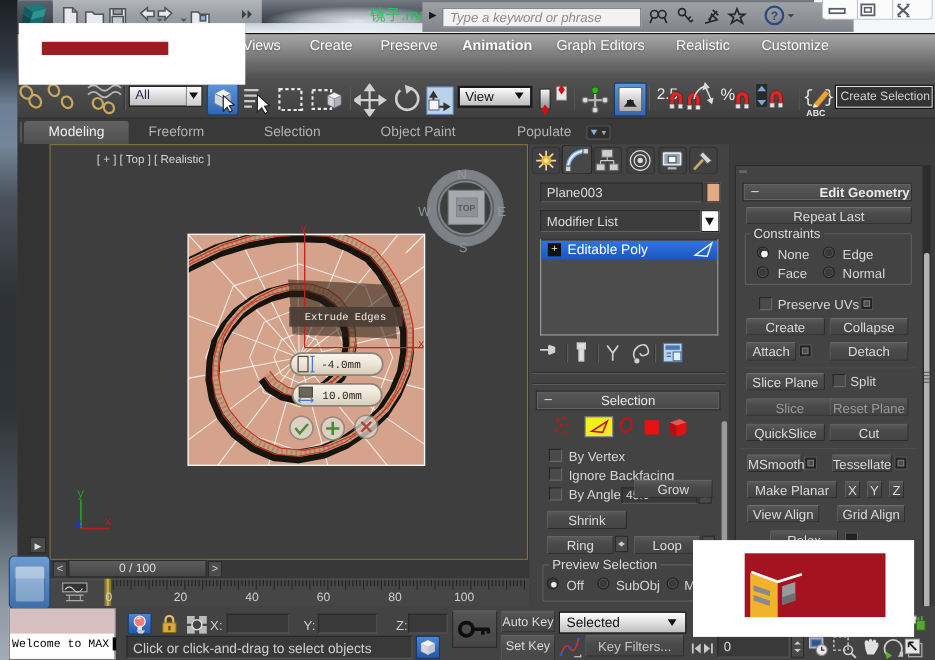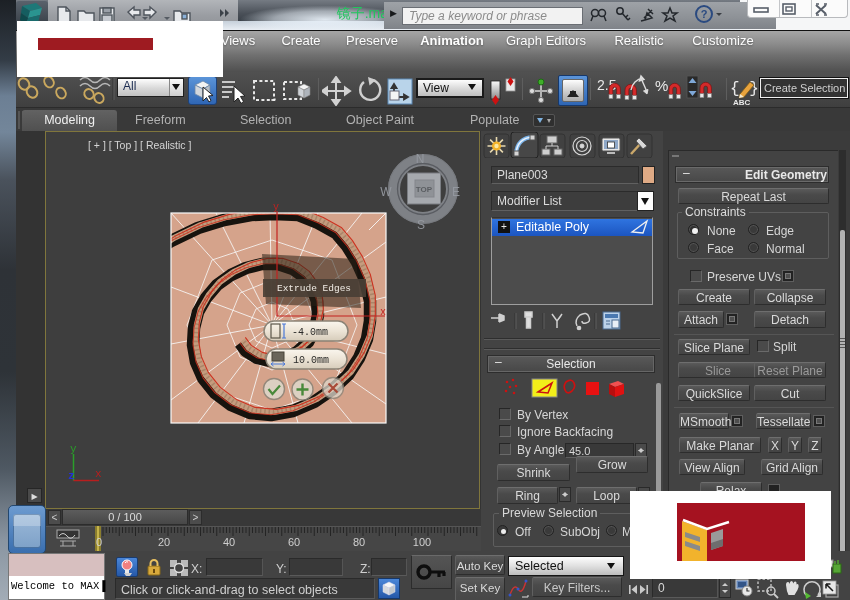--- a/index.html
+++ b/index.html
@@ -487,21 +487,21 @@
 <div class="abs chk" style="left:499px;top:408px;"></div>
 <div class="abs txt" style="left:517px;top:408px;font-size:12px;">By Vertex</div>
 <div class="abs chk" style="left:499px;top:425px;"></div>
 <div class="abs txt" style="left:517px;top:425px;font-size:12px;">Ignore Backfacing</div>
 <div class="abs chk" style="left:499px;top:443px;"></div>
 <div class="abs txt" style="left:517px;top:443px;font-size:12px;">By Angle:</div>
 <div class="abs" style="left:565px;top:443px;width:69px;height:15px;background:#393939;border:1px solid #282828;border-bottom-color:#5f5f5f;color:#d8d8d8;font-size:11px;padding:1px 0 0 3px;">45.0</div>
 <div class="abs spin" style="left:635px;top:443px;"></div>
 
 <div class="abs pbtn" style="left:497px;top:464px;width:73px;height:17px;">Shrink</div>
-<div class="abs pbtn" style="left:576px;top:456px;width:72px;height:17px;">Grow</div>
+<div class="abs pbtn" style="left:576px;top:436px;width:72px;height:17px;">Grow</div>
 <div class="abs pbtn" style="left:497px;top:487px;width:61px;height:17px;">Ring</div>
 <div class="abs spin" style="left:559px;top:487px;"></div>
 <div class="abs pbtn" style="left:576px;top:487px;width:61px;height:17px;">Loop</div>
 <div class="abs spin" style="left:638px;top:487px;"></div>
 
 <div class="abs" style="left:493px;top:513px;width:161px;height:34px;border:1px solid #5e5e5e;border-radius:2px;"></div>
 <div class="abs" style="left:499px;top:506px;background:#434343;padding:0 3px;color:#d8d8d8;font-size:12px;">Preview Selection</div>
 <div class="abs radio" style="left:497px;top:525px;box-shadow:inset 0 0 0 2px #3a3a3a;background:#3a3a3a;"></div>
 <div class="abs" style="left:500.5px;top:528.5px;width:5px;height:5px;border-radius:50%;background:#ececec;"></div>
 <div class="abs txt" style="left:515px;top:525px;font-size:12px;">Off</div>

